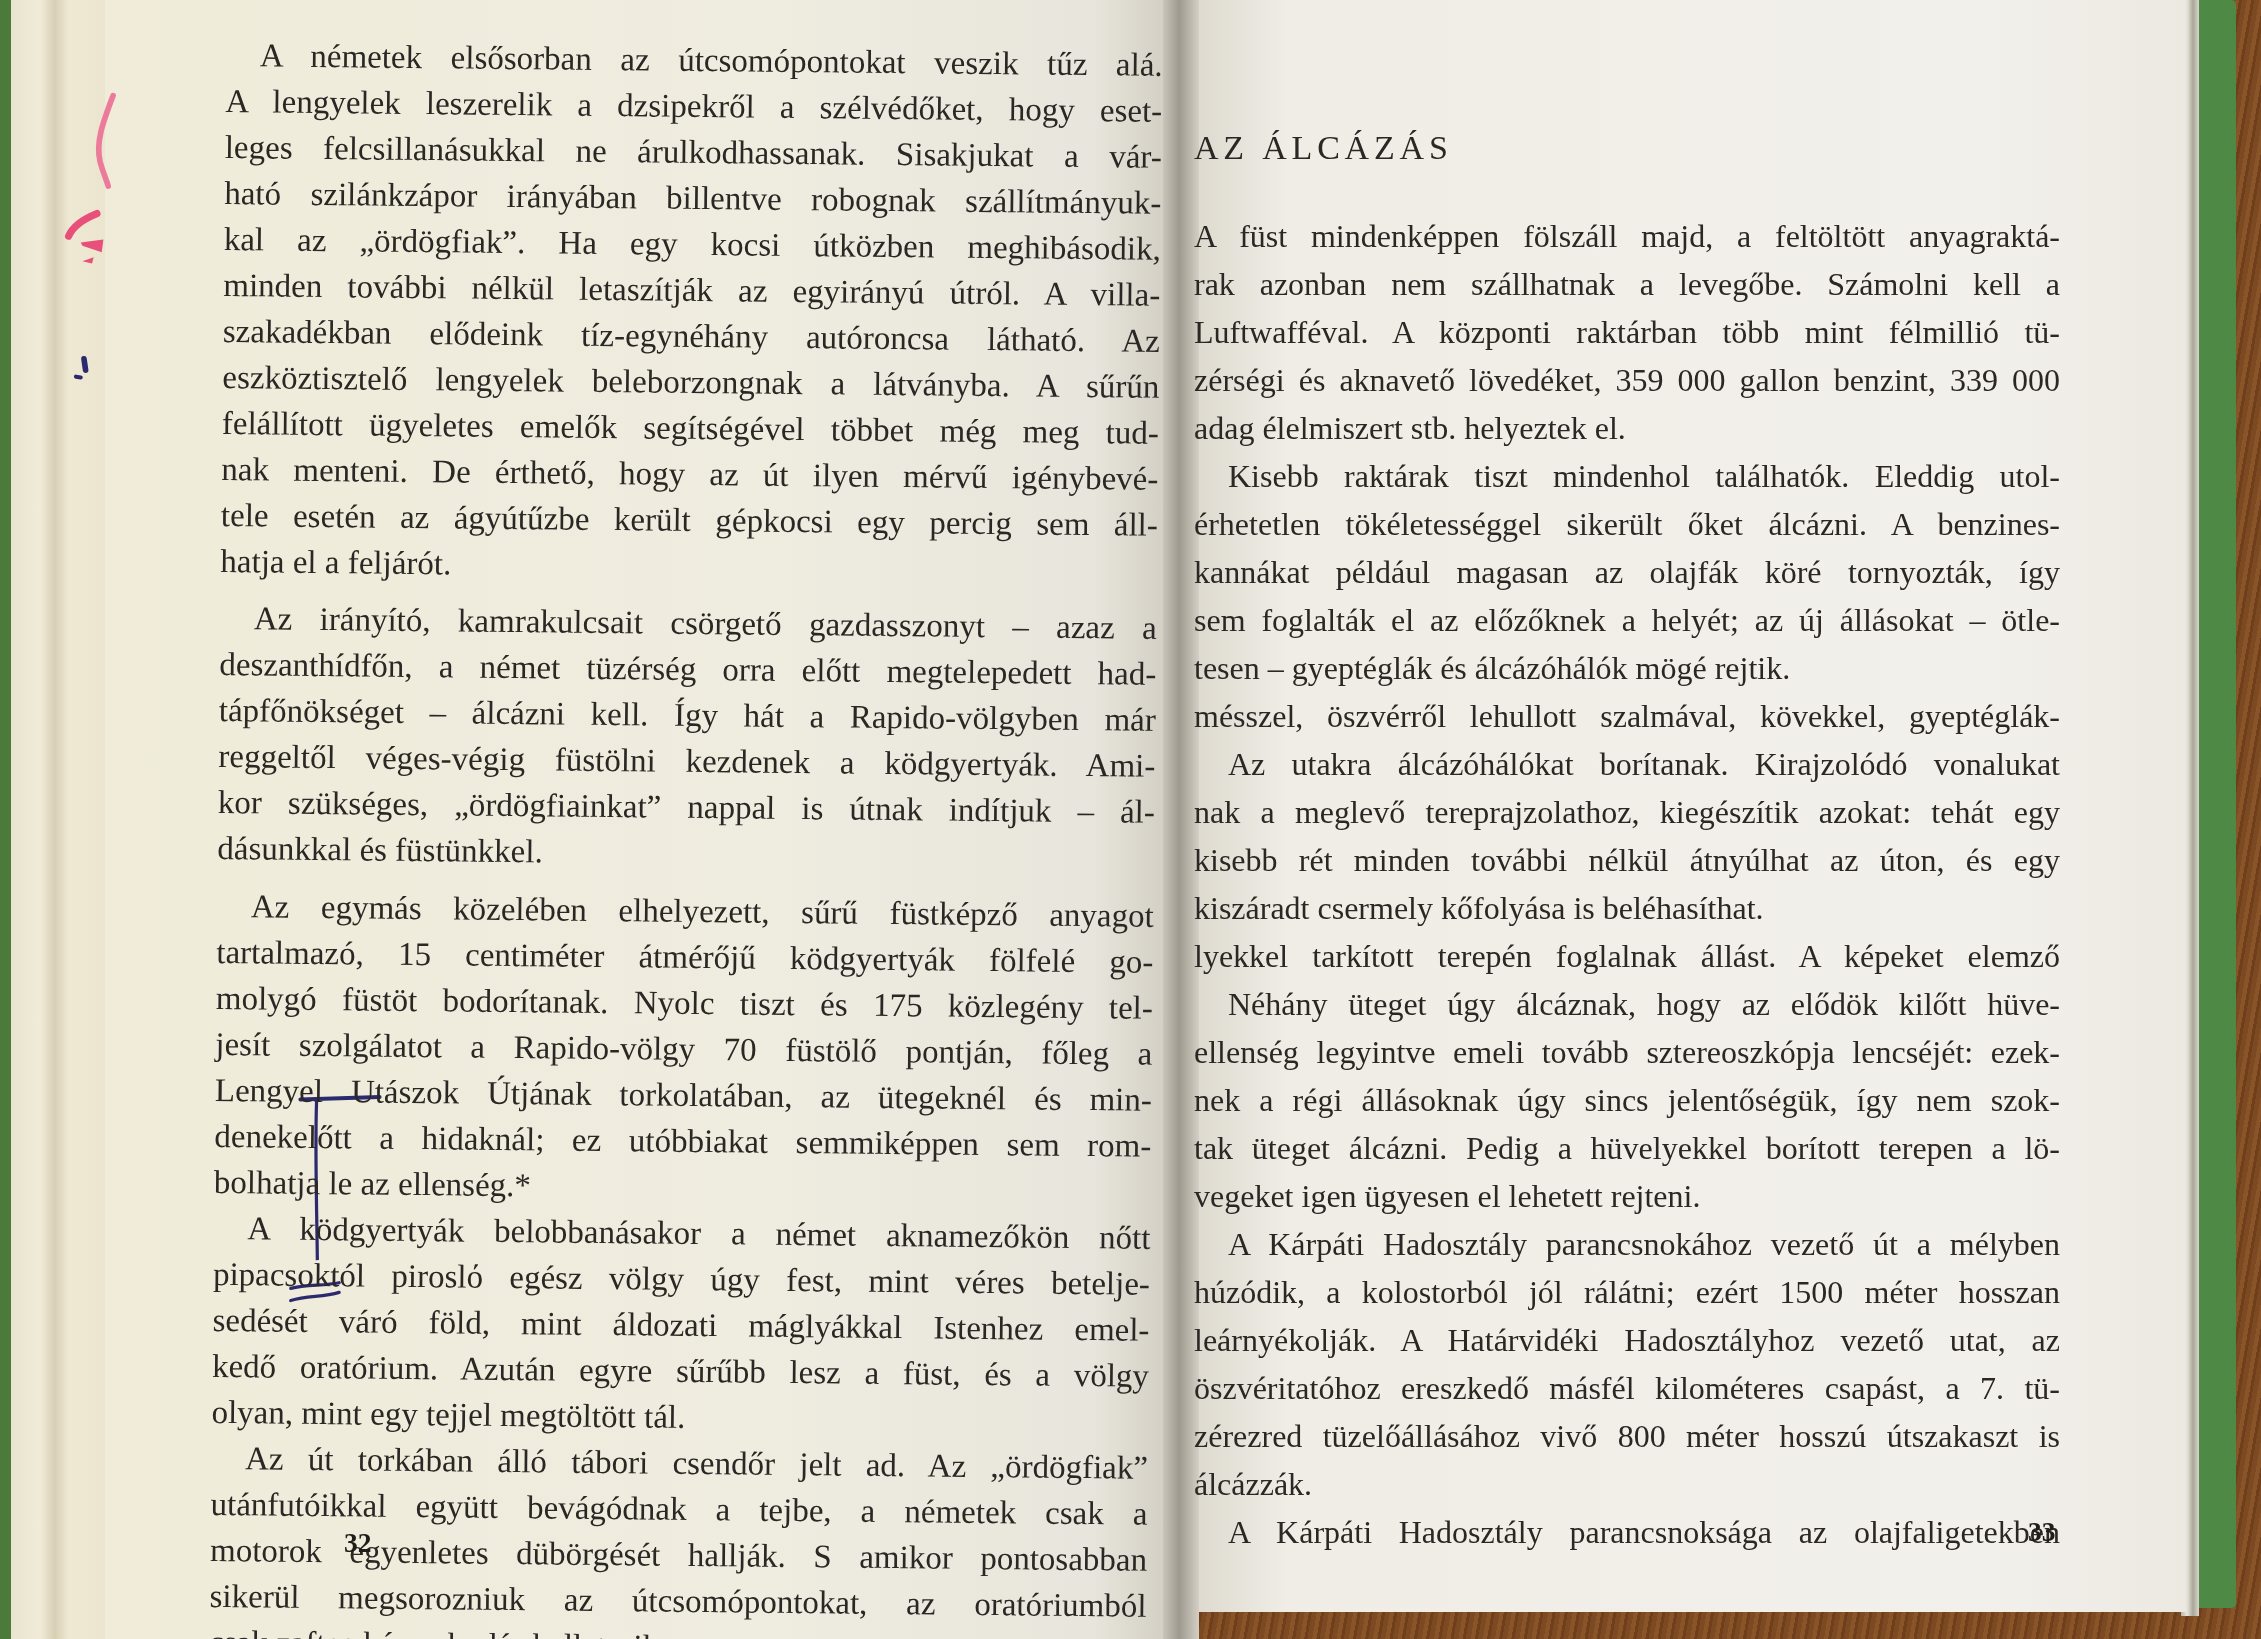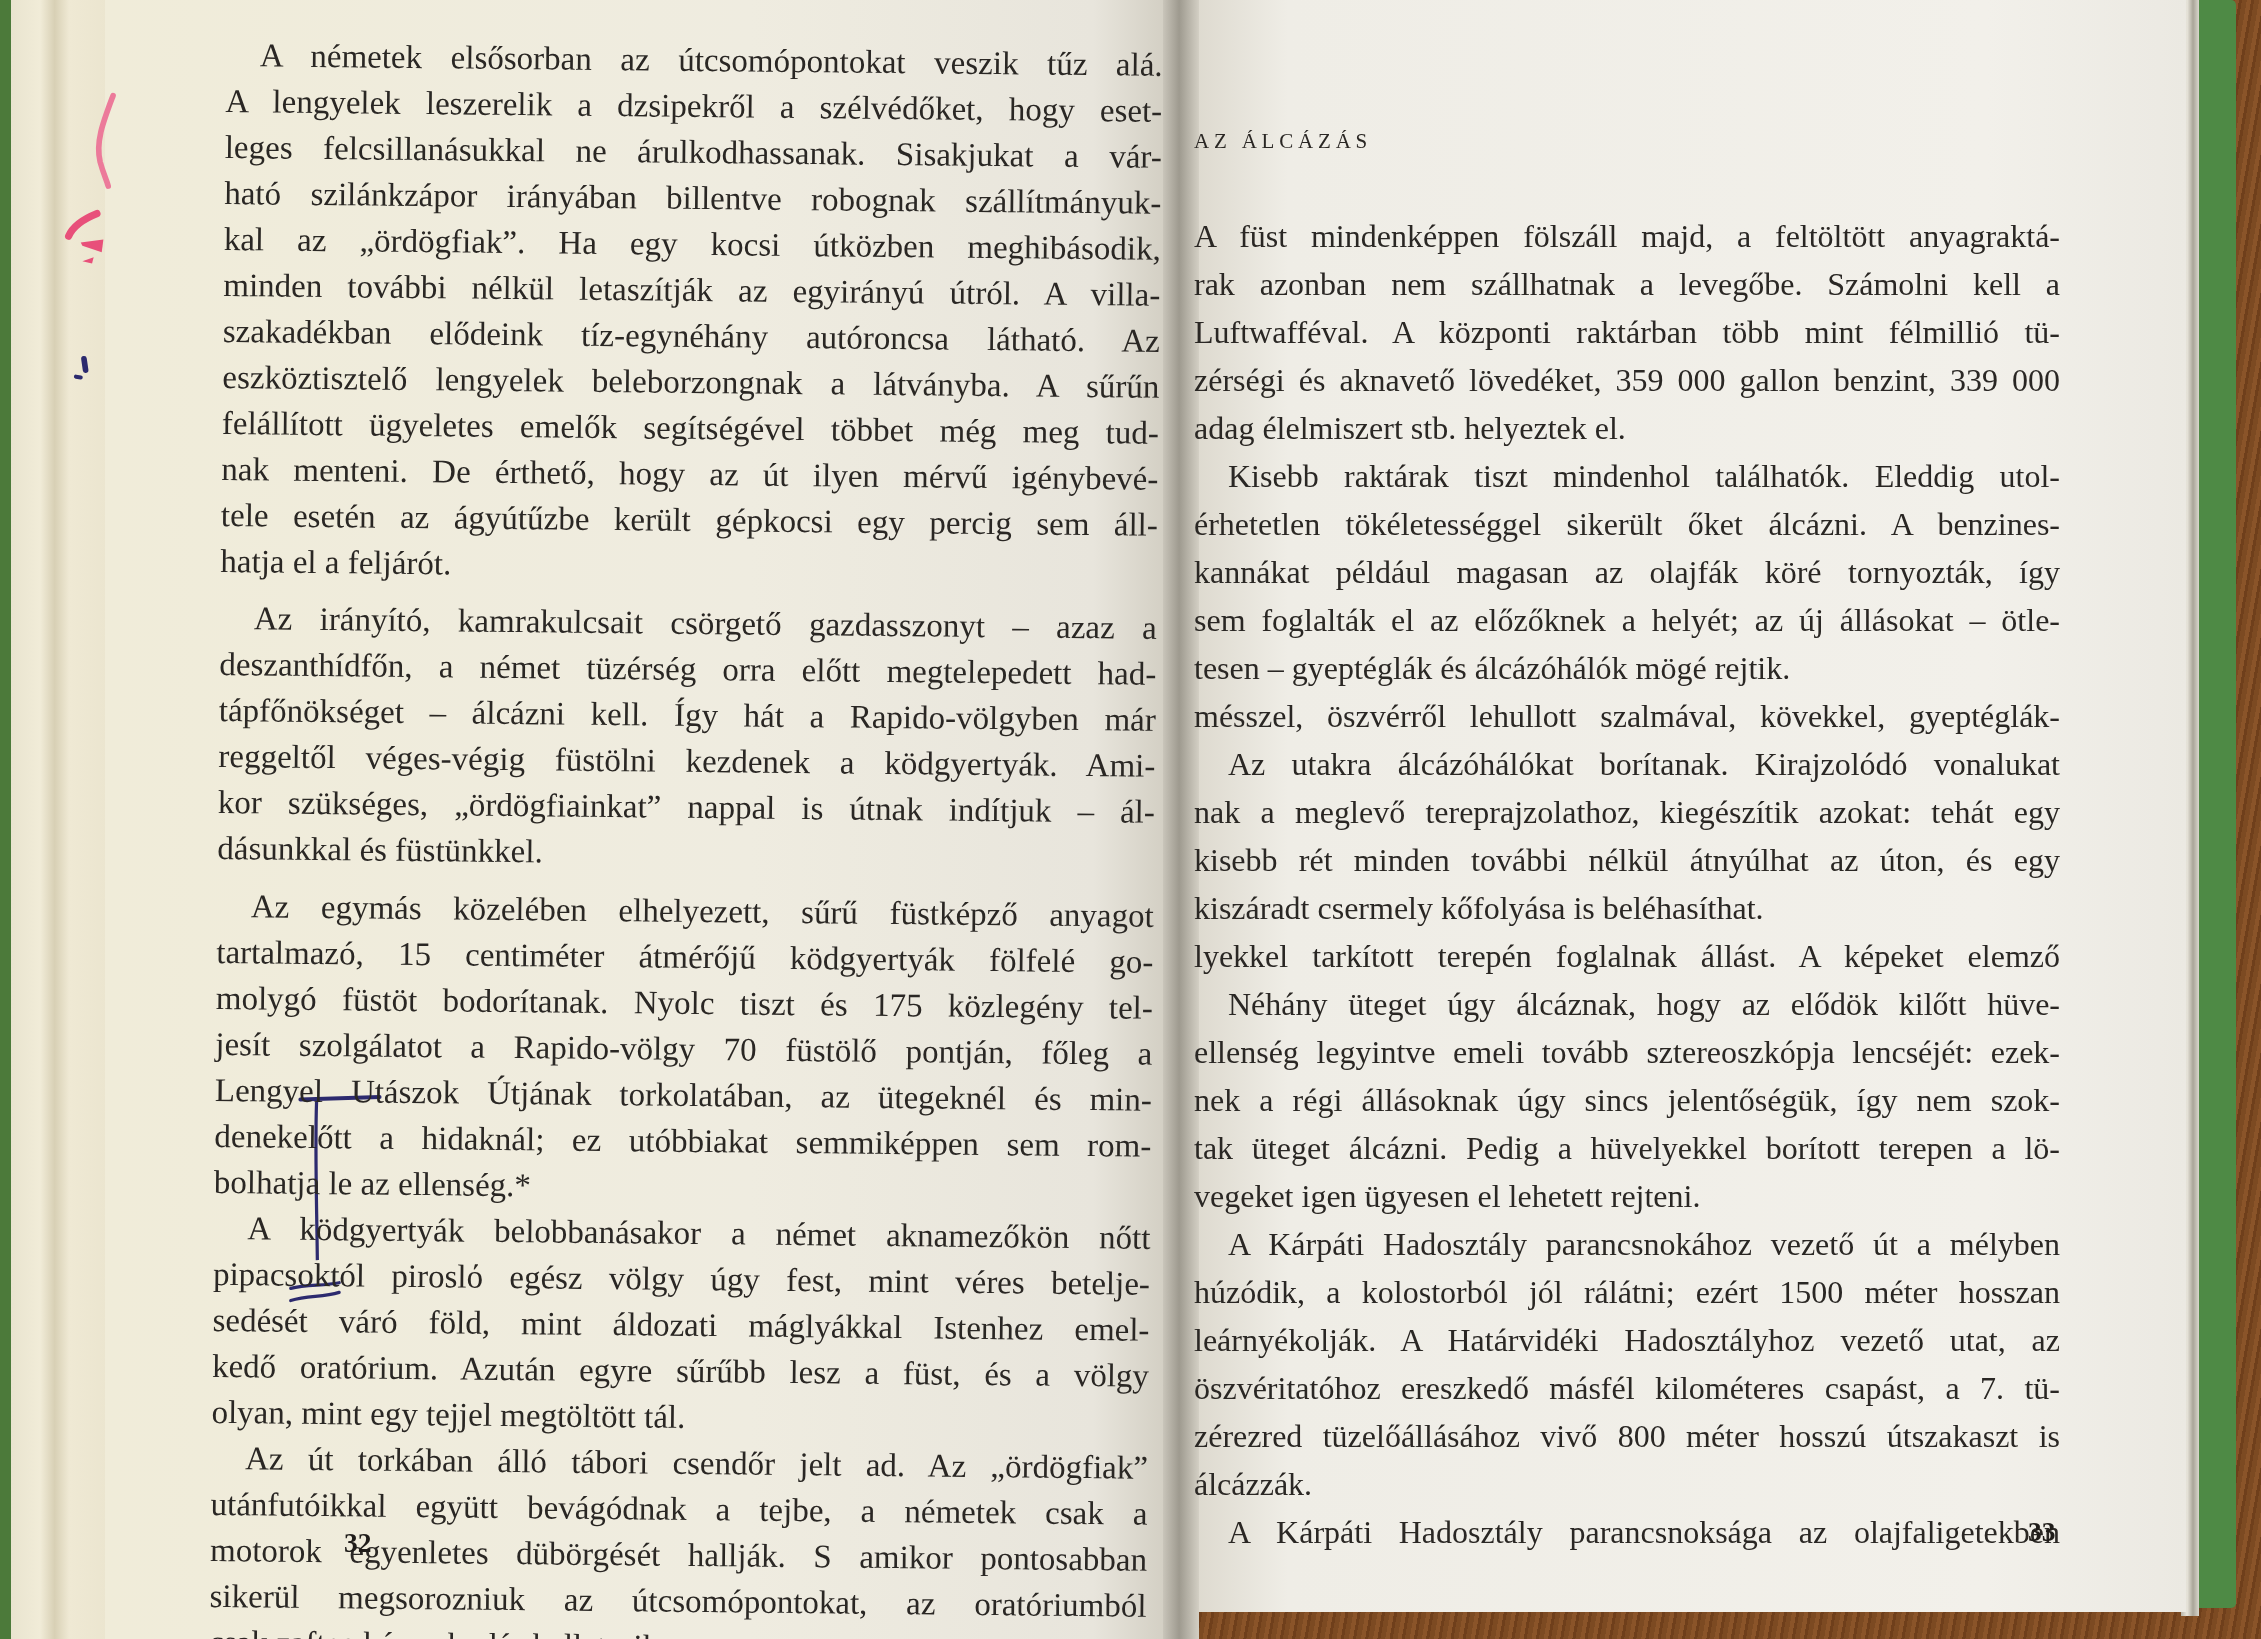--- a/index.html
+++ b/index.html
@@ -12,21 +12,21 @@
   .page{position:absolute;top:0;height:1640px;}
   .page-left{left:105px;width:1074px;background:linear-gradient(90deg,#f0ecd9 0%,#efece0 60%,#e8e5dc 92%,#cfcbbf 100%);}
   .gutter{position:absolute;left:1163px;top:0;width:36px;height:1640px;background:linear-gradient(90deg,#c9c5ba,#9e9a8f 45%,#d3cfc4);}
   .page-right{left:1188px;width:998px;height:1612px;background:linear-gradient(90deg,#dcd8cd 0%,#efede6 10%,#f2f0ea 80%,#ebe9e2 100%);}
   .text{position:absolute;color:#2a2724;font-size:33px;line-height:46px;}
   .left-text{left:226px;top:32px;width:937px;transform:rotate(0.6deg);transform-origin:0 0;}
   .line{white-space:nowrap;display:block;text-align:justify;text-align-last:justify;}
   .line.last{text-align-last:left;}
   .indent{padding-left:34px;}
   .para-gap{margin-top:11.3px;}
-  .chapter-title{position:absolute;left:1194px;top:129px;font-size:21px;letter-spacing:4.8px;color:#2a2724;}
+  .chapter-title{position:absolute;left:1194px;top:129px;font-size:34px;letter-spacing:4.8px;color:#2a2724;}
   .page-num{position:absolute;font-size:27.5px;font-weight:bold;color:#1f1c19;}
   .pn-left{left:333px;top:1527px;margin-left:11px;}
   .pn-right{left:2028px;top:1516px;}
   .right-body{position:absolute;left:1194px;top:212px;width:866px;color:#2a2724;font-size:32px;line-height:48px;}
   .ann{position:absolute;}
 </style>
 </head>
 <body>
 
 <div class="table-bg"></div>

